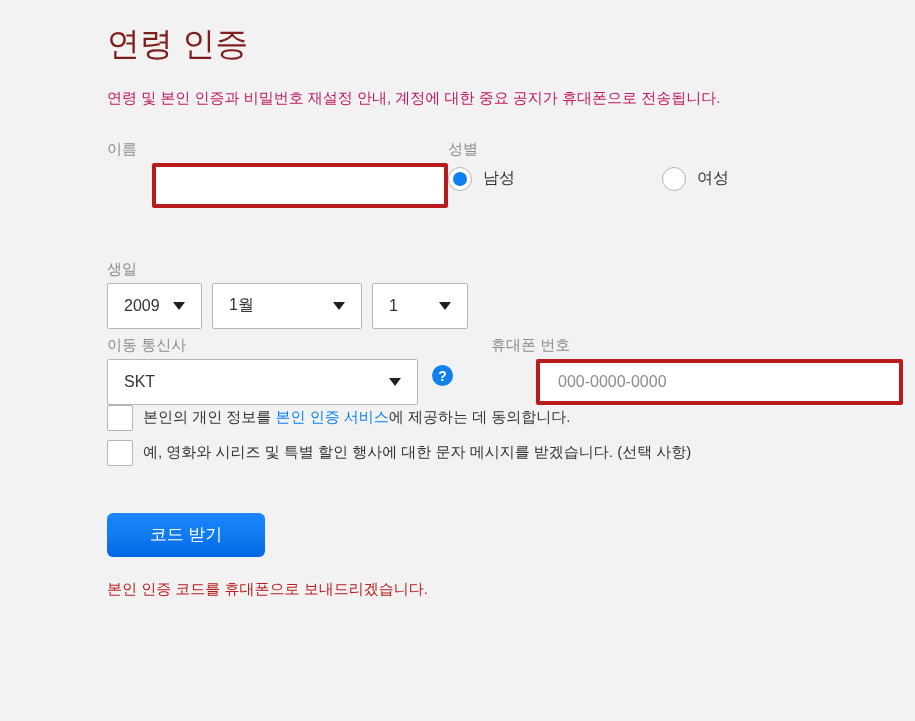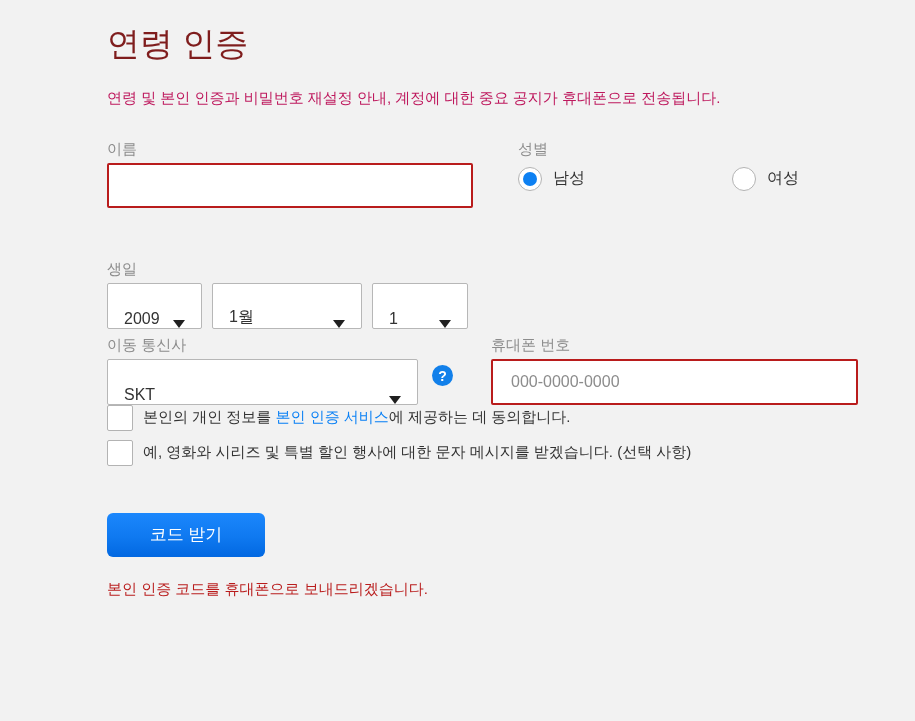--- a/index.html
+++ b/index.html
@@ -27,32 +27,33 @@
   }
   .field-label {
     display: block;
     font-size: 15px;
     color: #8c8c8c;
     line-height: 1;
     margin-bottom: 7px;
   }
   .row { display: flex; }
   .row-name-gender { margin-top: 33px; }
-  .name-field { width: 366px; margin-right: 45px; }
+  .name-field { width: 296px; margin-right: 45px; }
   .text-input {
     width: 100%;
     height: 45px;
     background: #fff;
-    border: 2px solid #b91c1c;
+    border: 4px solid #b91c1c;
     border-radius: 2px;
     font-size: 16px;
     color: #333;
     padding: 0 18px;
     font-family: inherit;
     outline: none;
+    margin-left: 45px;
   }
   .text-input::placeholder { color: #8c8c8c; opacity: 1; }
   .gender-field { padding-top: 0; }
   .radio-group { display: flex; align-items: center; margin-top: 11px; gap: 48px; }
   .radio-option { display: flex; align-items: center; cursor: pointer; }
   .radio-option.first { width: 166px; }
   .radio-circle {
     width: 24px; height: 24px;
     border: 1px solid #b3b3b3;
     border-radius: 50%;
@@ -71,21 +72,21 @@
   .radio-circle.checked .dot { background: #0d80f2; }
   .radio-text { font-size: 16px; color: #333; }
   .birthday-field { margin-top: 53px; }
   .select-row { display: flex; }
   .select-box {
     height: 46px;
     background: #fff;
     border: 1px solid #b7b7b7;
     border-radius: 2px;
     display: flex;
-    align-items: flex-end;
+    align-items: center;
     padding: 0 16px;
     font-size: 16px;
     color: #333;
     cursor: pointer;
     position: relative;
     justify-content: space-between;
   }
   .caret {
     width: 0; height: 0;
     border-left: 6px solid transparent;

